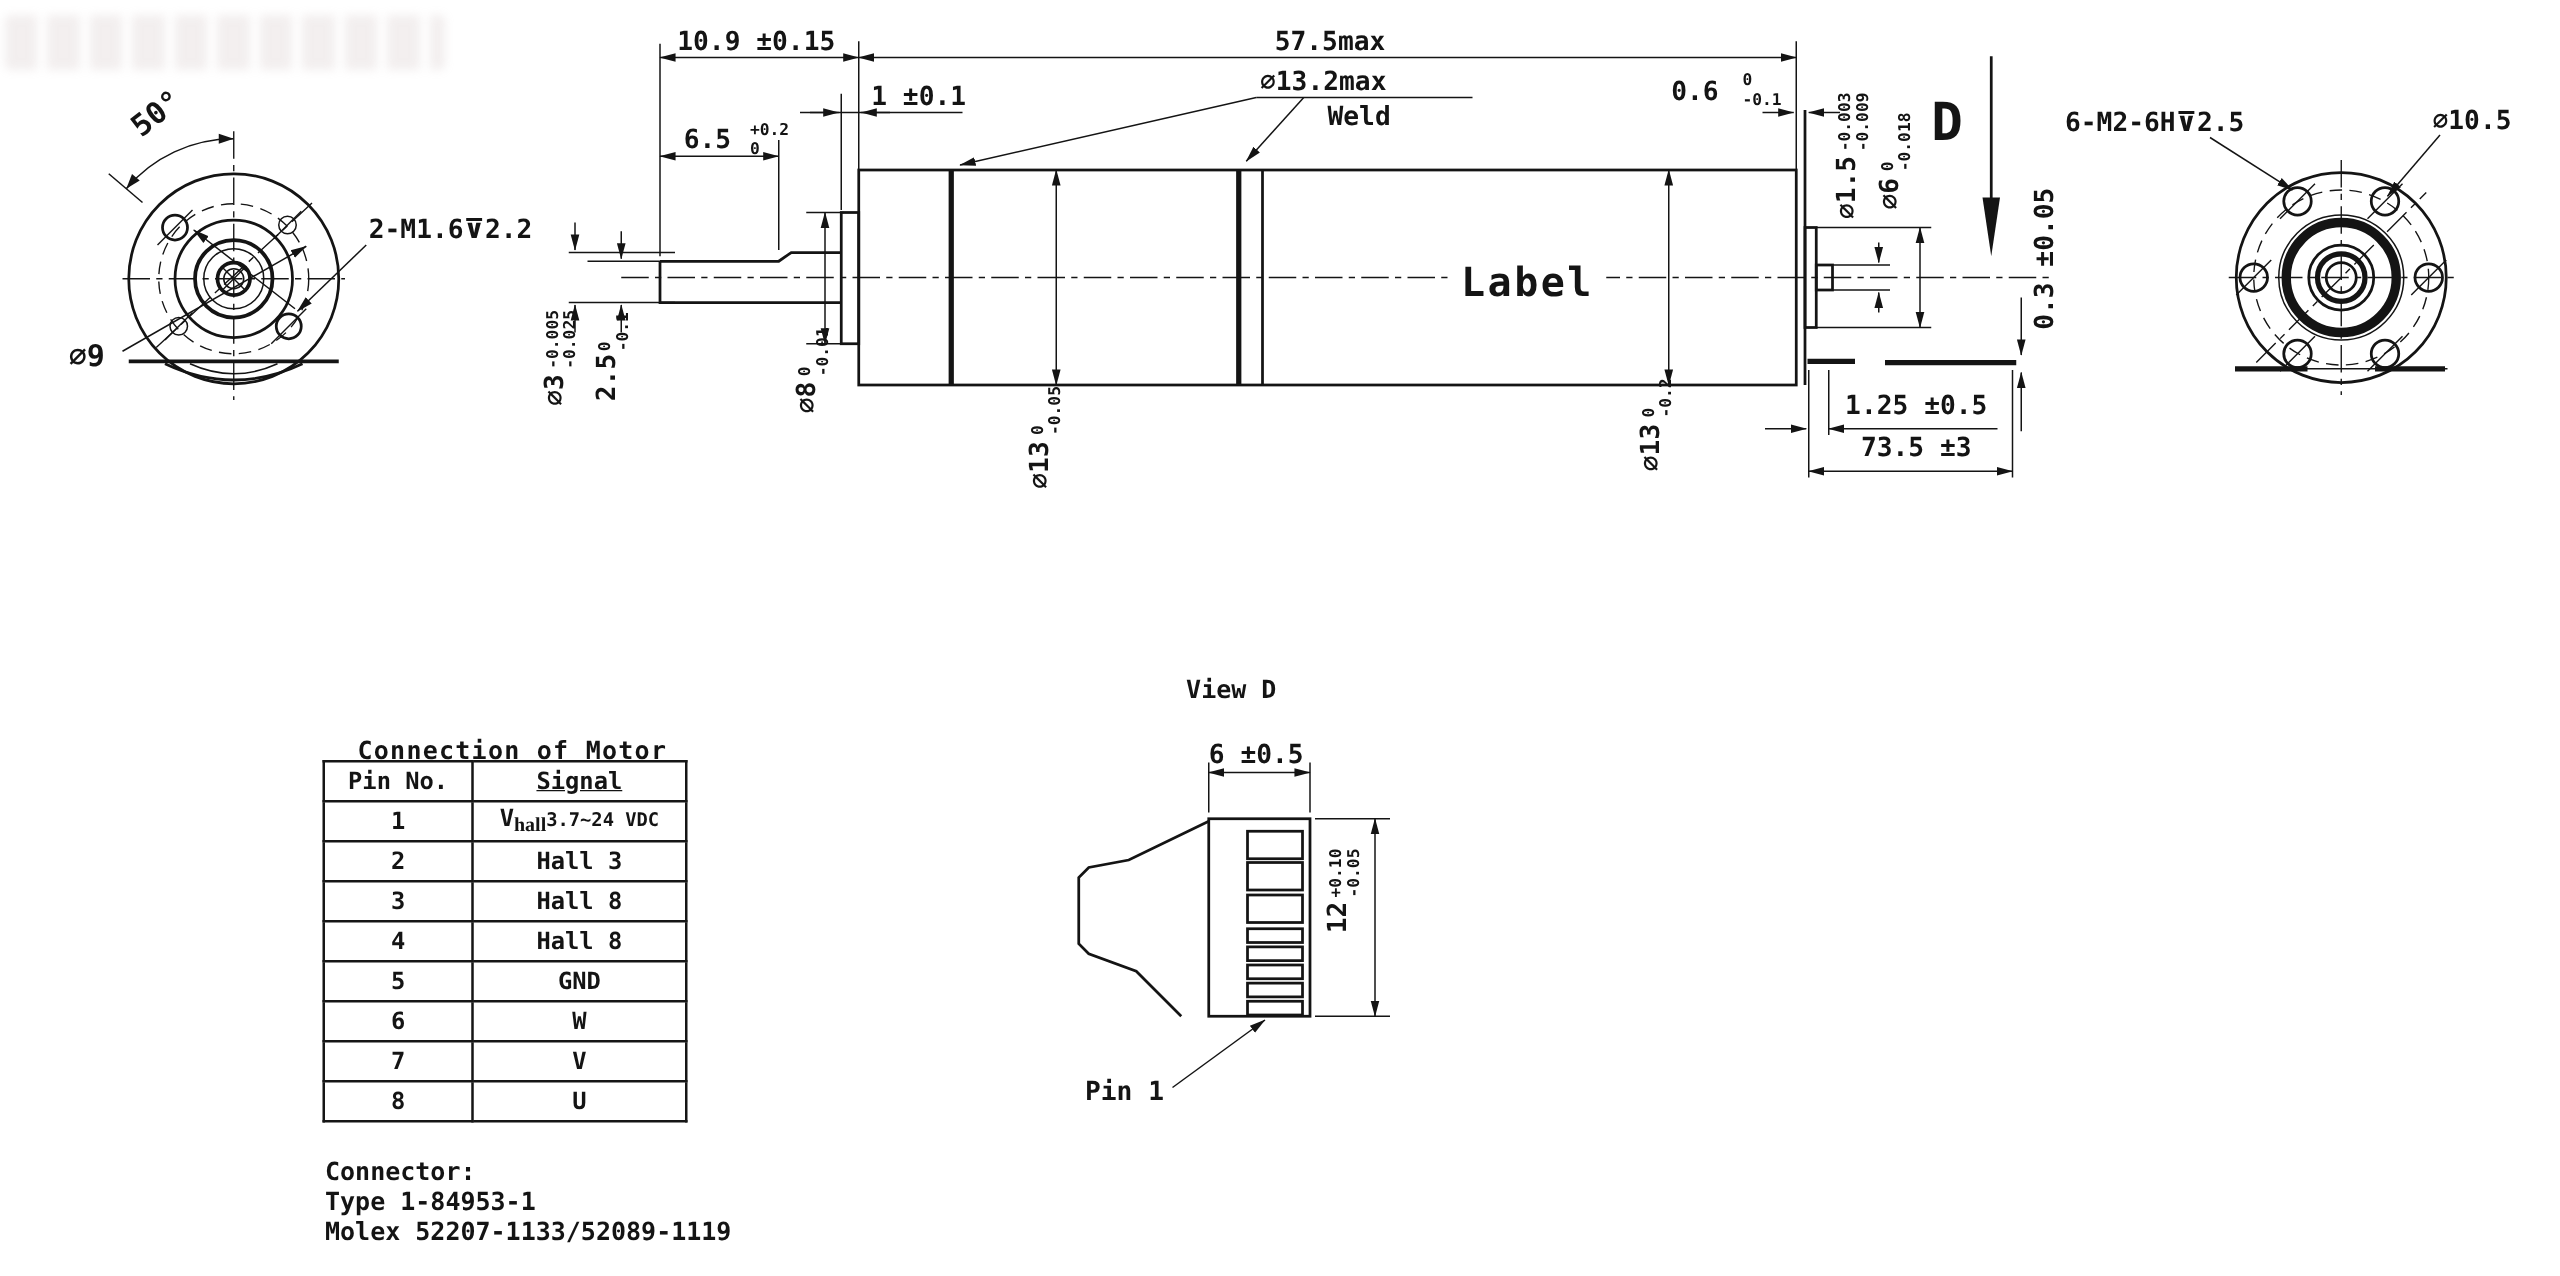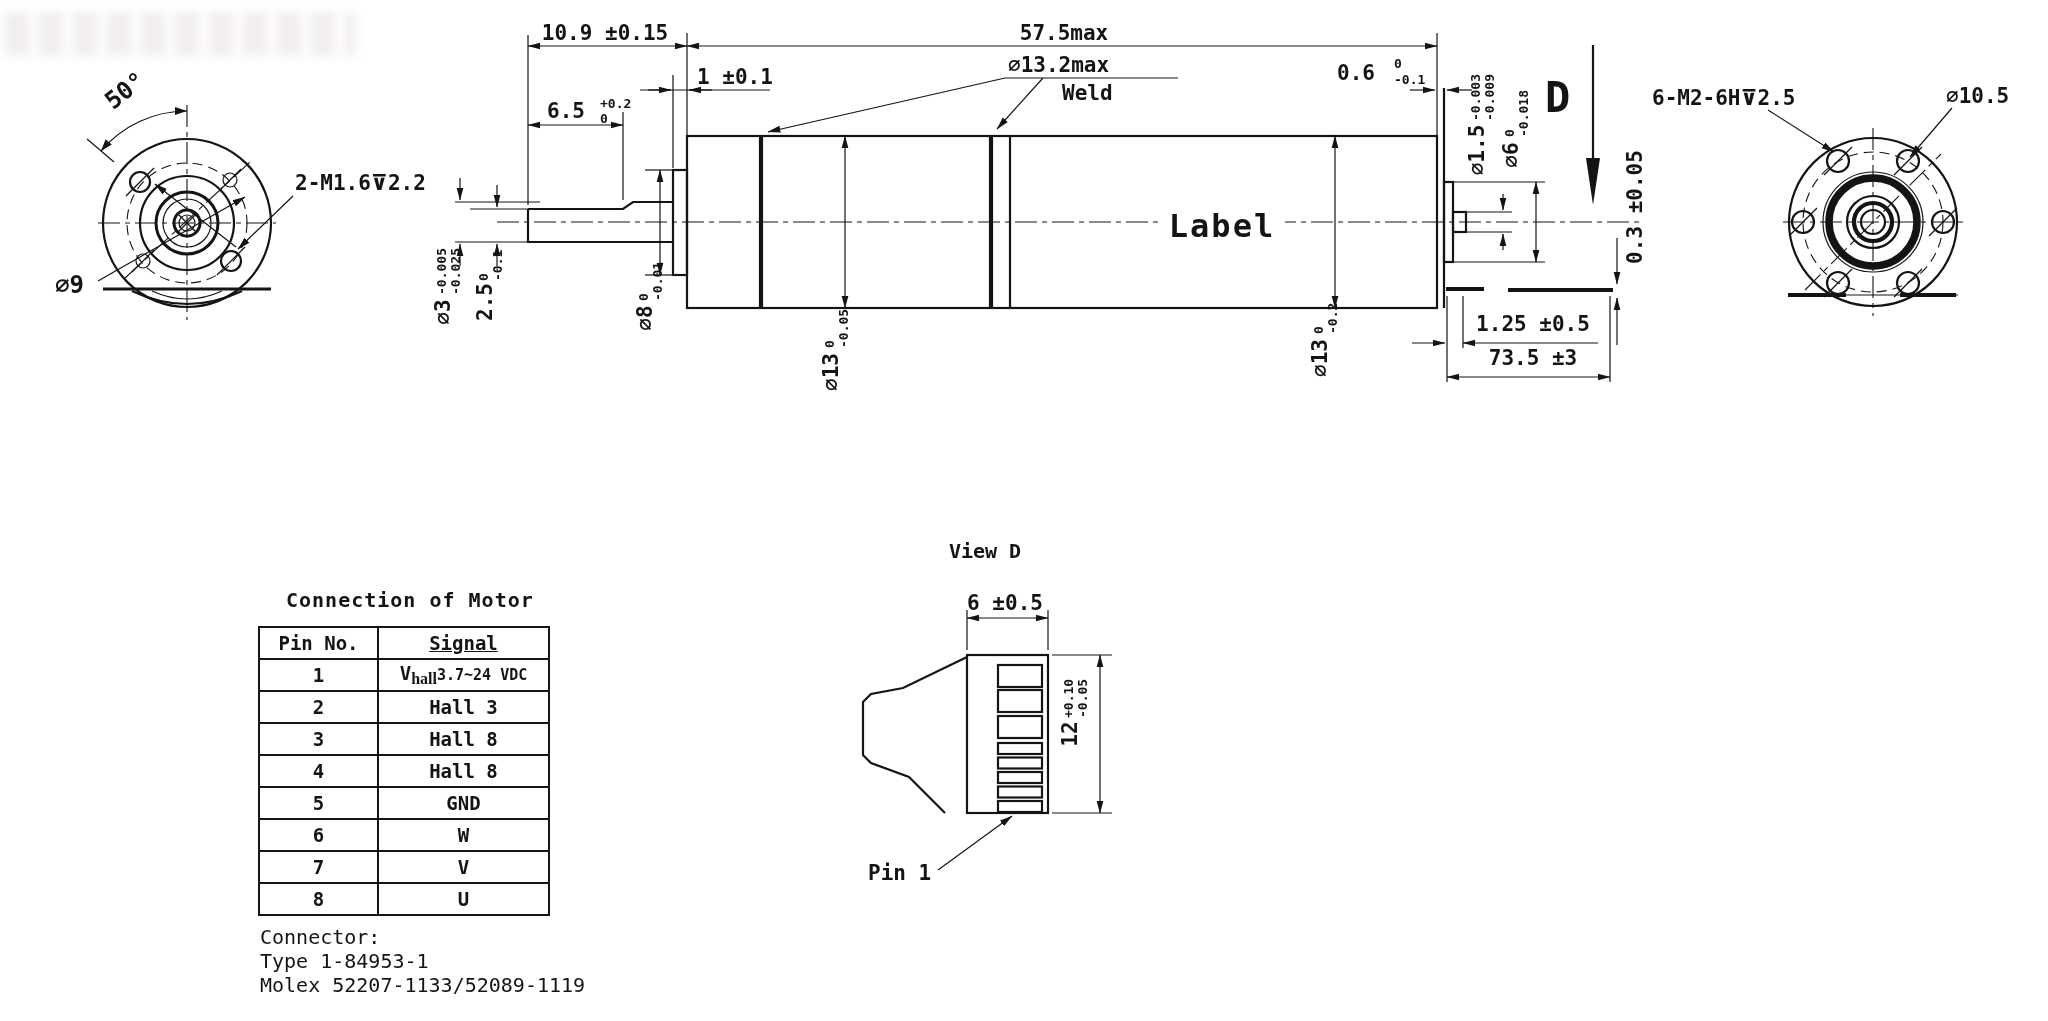--- a/index.html
+++ b/index.html
@@ -20,30 +20,30 @@
   .ln7{stroke:#141414;stroke-width:7.5;fill:none;}
   .cl{stroke:#141414;stroke-width:1.1;fill:none;stroke-dasharray:22 5 5 5;}
   .bc{stroke:#141414;stroke-width:1.1;fill:none;stroke-dasharray:10 6;}
   .arrfill{fill:#141414;stroke:none;}
   
   #watermark{position:absolute;left:4px;top:12px;width:352px;height:44px;
      background:repeating-linear-gradient(90deg, rgba(190,170,170,.55) 0 26px, rgba(255,255,255,0) 26px 34px);
      filter:blur(4px);opacity:.35;border-radius:4px;}
   
   #conn-title{position:absolute;left:266px;top:588px;font-size:20px;font-weight:bold;letter-spacing:1px;margin-left:20px;}
-  #conn-table{position:absolute;left:258px;top:626px;border-collapse:collapse;}
+  #conn-table{position:absolute;left:258px;top:608px;border-collapse:collapse;}
   #conn-table td,#conn-table th{border:2px solid #151515;font-size:19px;font-weight:bold;
      text-align:center;padding:0;font-family:"DejaVu Sans Mono","DejaVu Sans",monospace;color:#141414;}
   #conn-table th{height:30px;}
   #conn-table td{height:30px;}
   .col-pin{width:117px;}
   .col-sig{width:169px;text-decoration:underline;}
   .vsub{font-size:16px;vertical-align:-4px;font-family:Liberation Serif, serif;}
   .vrest{font-size:15px;}
-  #conn-notes{position:absolute;left:260px;top:925px;font-size:20px;font-weight:normal;line-height:24px;white-space:nowrap;}
+  #conn-notes{position:absolute;left:260px;top:925px;font-size:20px;font-weight:bold;line-height:24px;white-space:nowrap;}
 </style>
 </head>
 <body>
 
 <div id="canvas">
   <div id="watermark"></div>
 
   <svg width="2048" height="1021" viewBox="0 0 2048 1021">
     <defs>
       <marker id="arr" viewBox="0 0 12 8" refX="11.5" refY="4" markerWidth="13" markerHeight="9" orient="auto-start-reverse" markerUnits="userSpaceOnUse">

